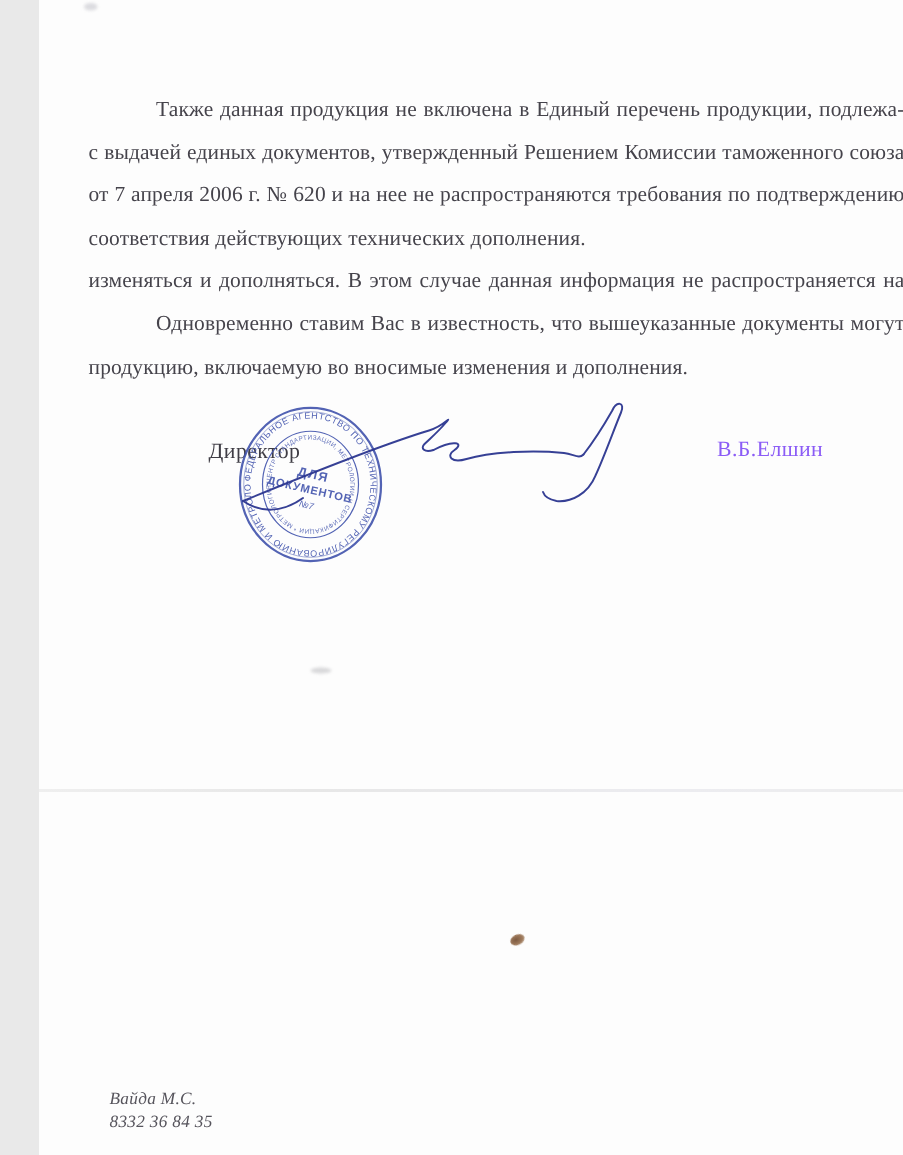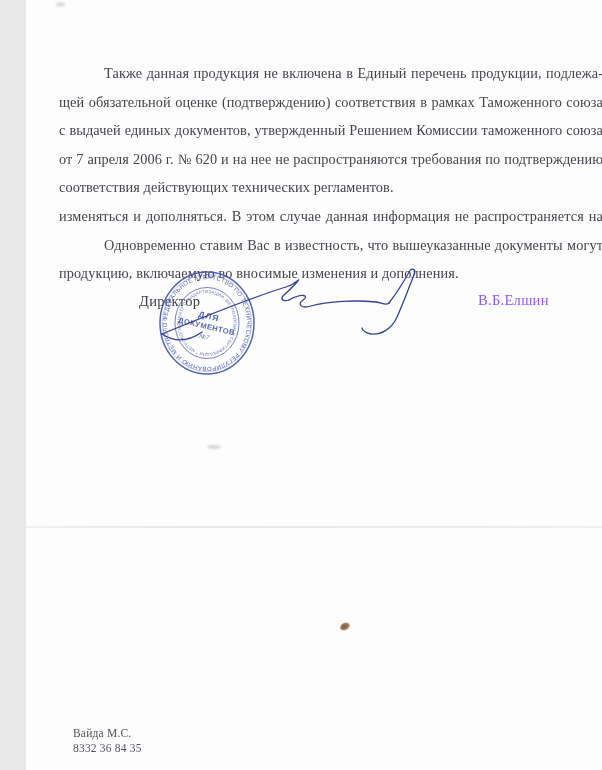--- a/index.html
+++ b/index.html
@@ -88,42 +88,41 @@
     filter: blur(0.35px);
     opacity: 0.92;
   }
   .signature-svg {
     position: absolute; left: 130px; top: 262px;
   }
 
   .footer {
     position: absolute; left: 47px; top: 726px;
     font-size: 11.5px; line-height: 14.5px;
-    color: #56545c; letter-spacing: 0.2px;
+    color: #56545c; letter-spacing: 0.2px; font-style: italic;
   }
 </style>
 </head>
 <body>
 
 <div class="page">
 
   <div class="edge-shade"></div>
   <div class="fold-line"></div>
   <div class="fold-vert"></div>
   <div class="speck-brown"></div>
   <div class="smudge-gray"></div>
   <div class="smudge-top"></div>
 
   <div class="body-text">
     <div>
         <div class="line firstline">Также данная продукция не включена в Единый перечень продукции, подлежа-</div>
-        <div class="line">щей обязательной оценке (подтверждению) соответствия в рамках Таможенного союза</div>
         <div class="line">с выдачей единых документов, утвержденный Решением Комиссии таможенного союза</div>
         <div class="line">от 7 апреля 2006 г. № 620 и на нее не распространяются требования по подтверждению</div>
-        <div class="line lastline">соответствия действующих технических регламентов.</div>
+        <div class="line lastline">соответствия действующих технических дополнения.</div>
       </div>
     <div>
         <div class="line">изменяться и дополняться. В этом случае данная информация не распространяется на</div>
         <div class="line firstline">Одновременно ставим Вас в известность, что вышеуказанные документы могут</div>
         <div class="line lastline">продукцию, включаемую во вносимые изменения и дополнения.</div>
       </div>
   </div>
 
   <div class="signer-row">
     <span class="director-title">Директор</span>

